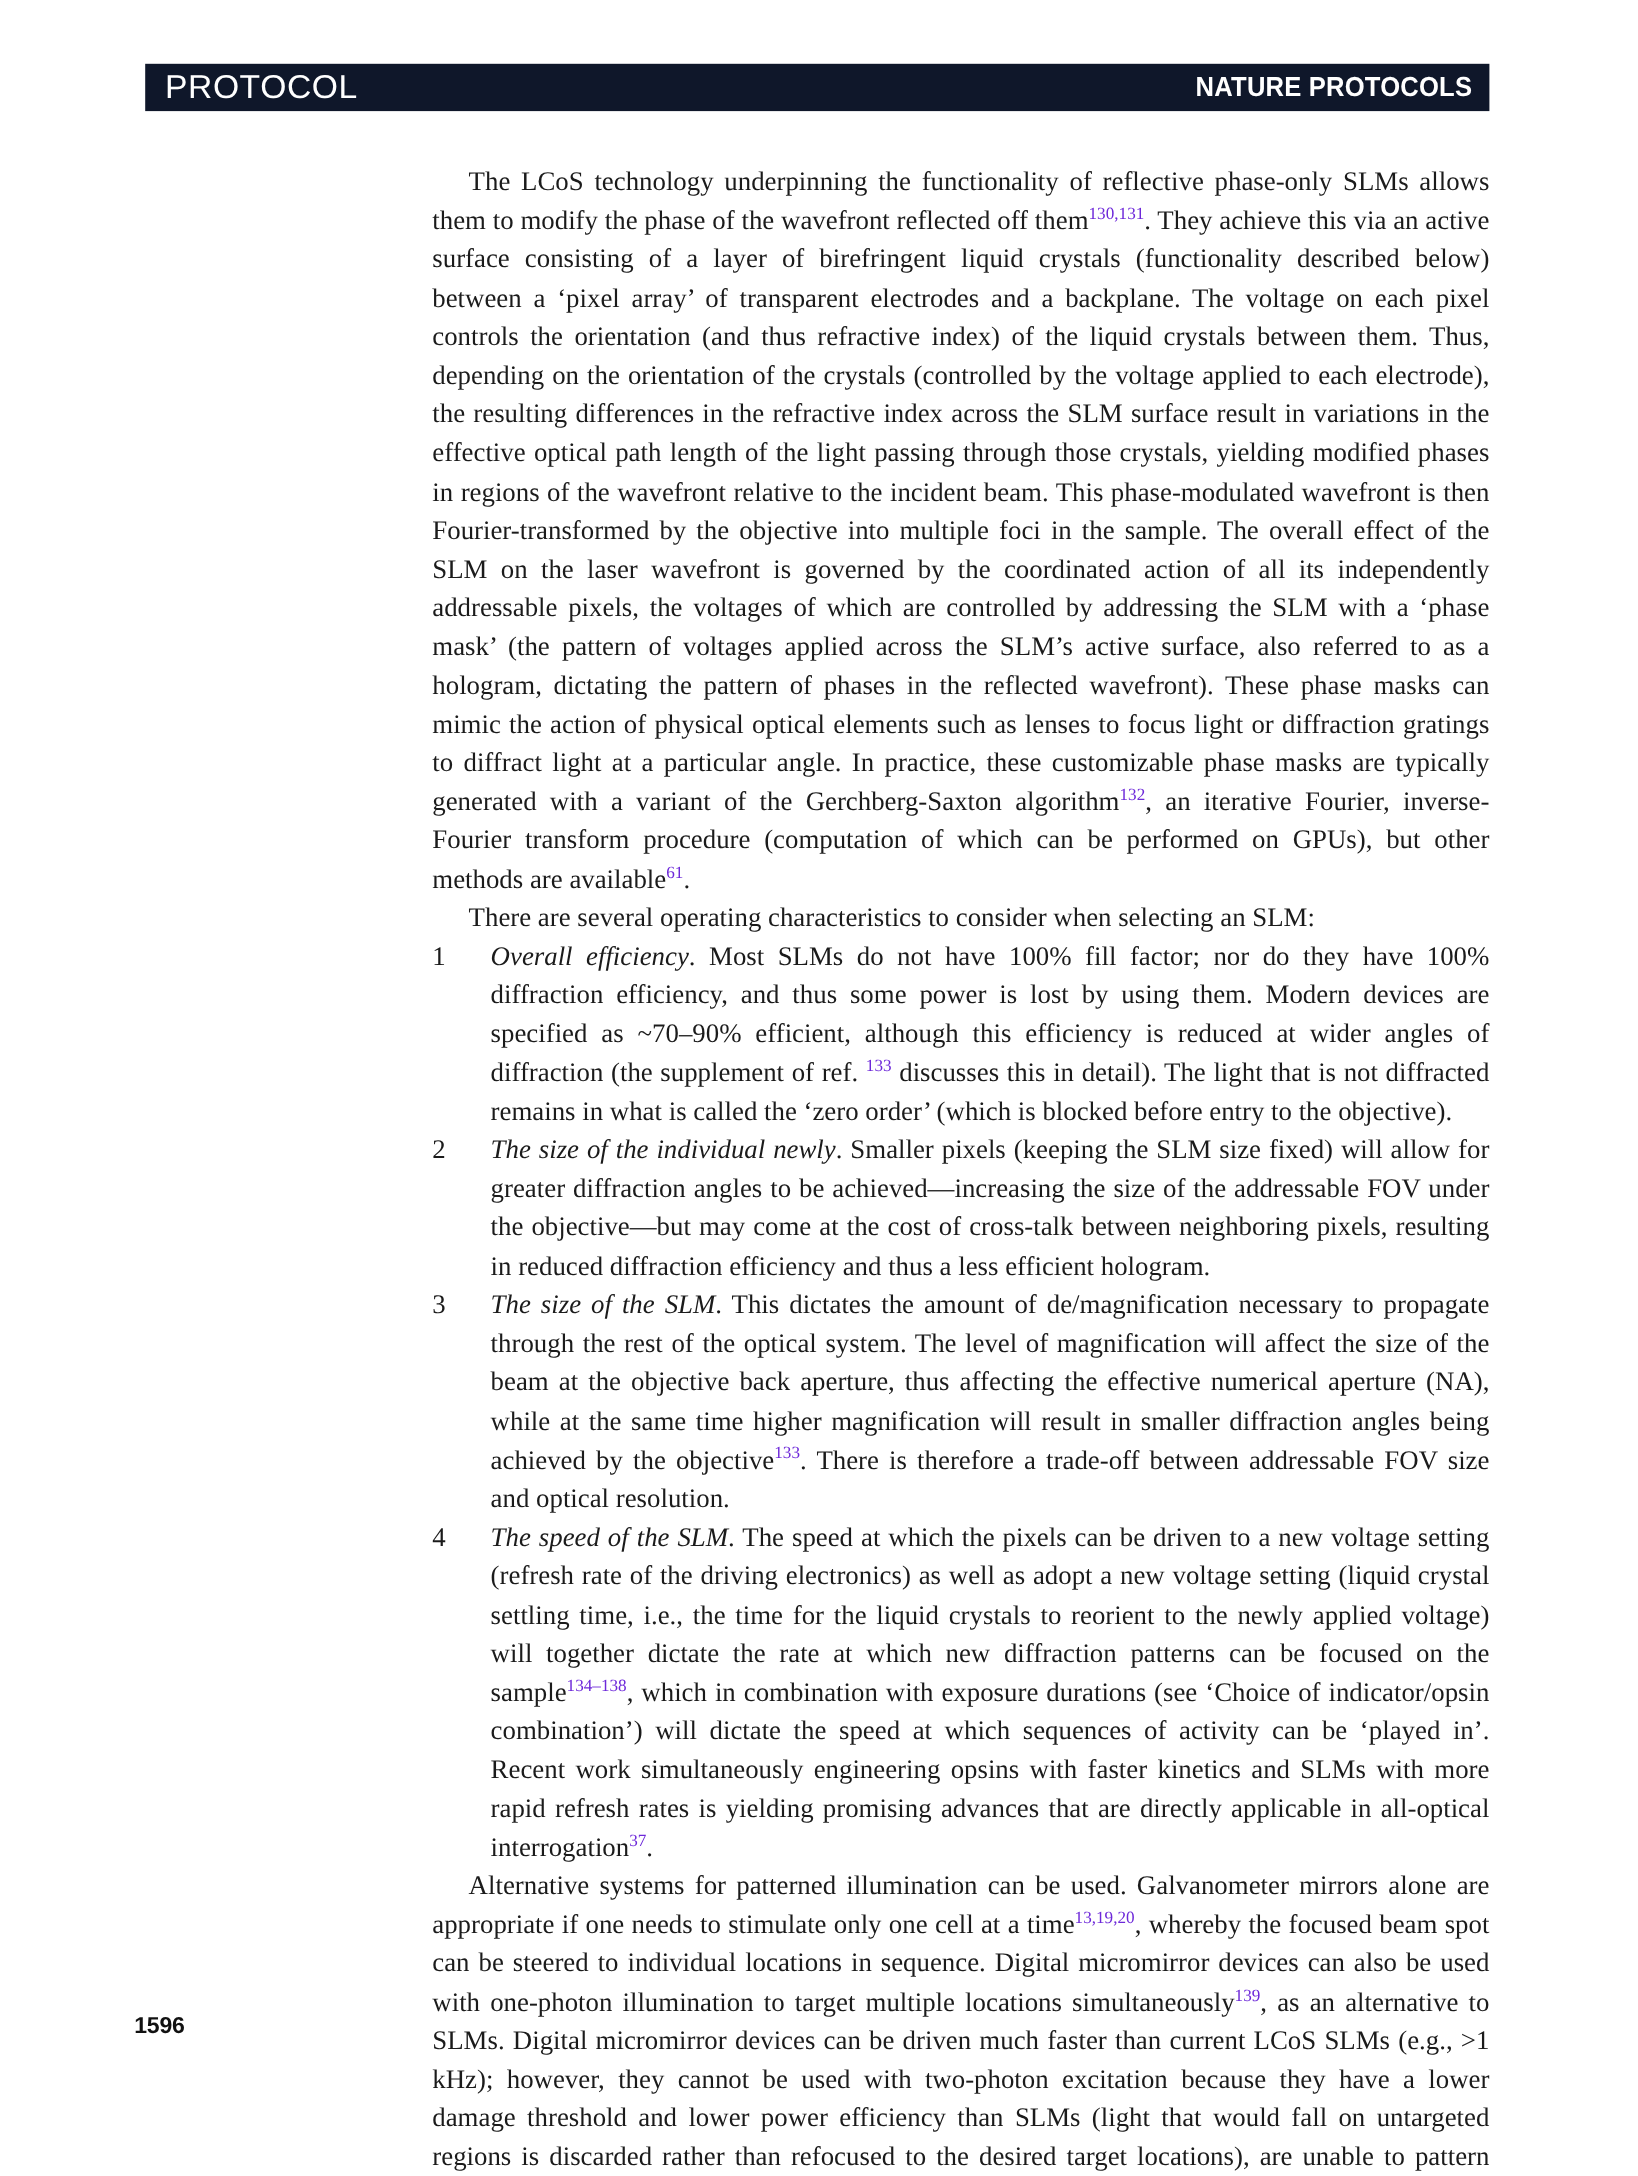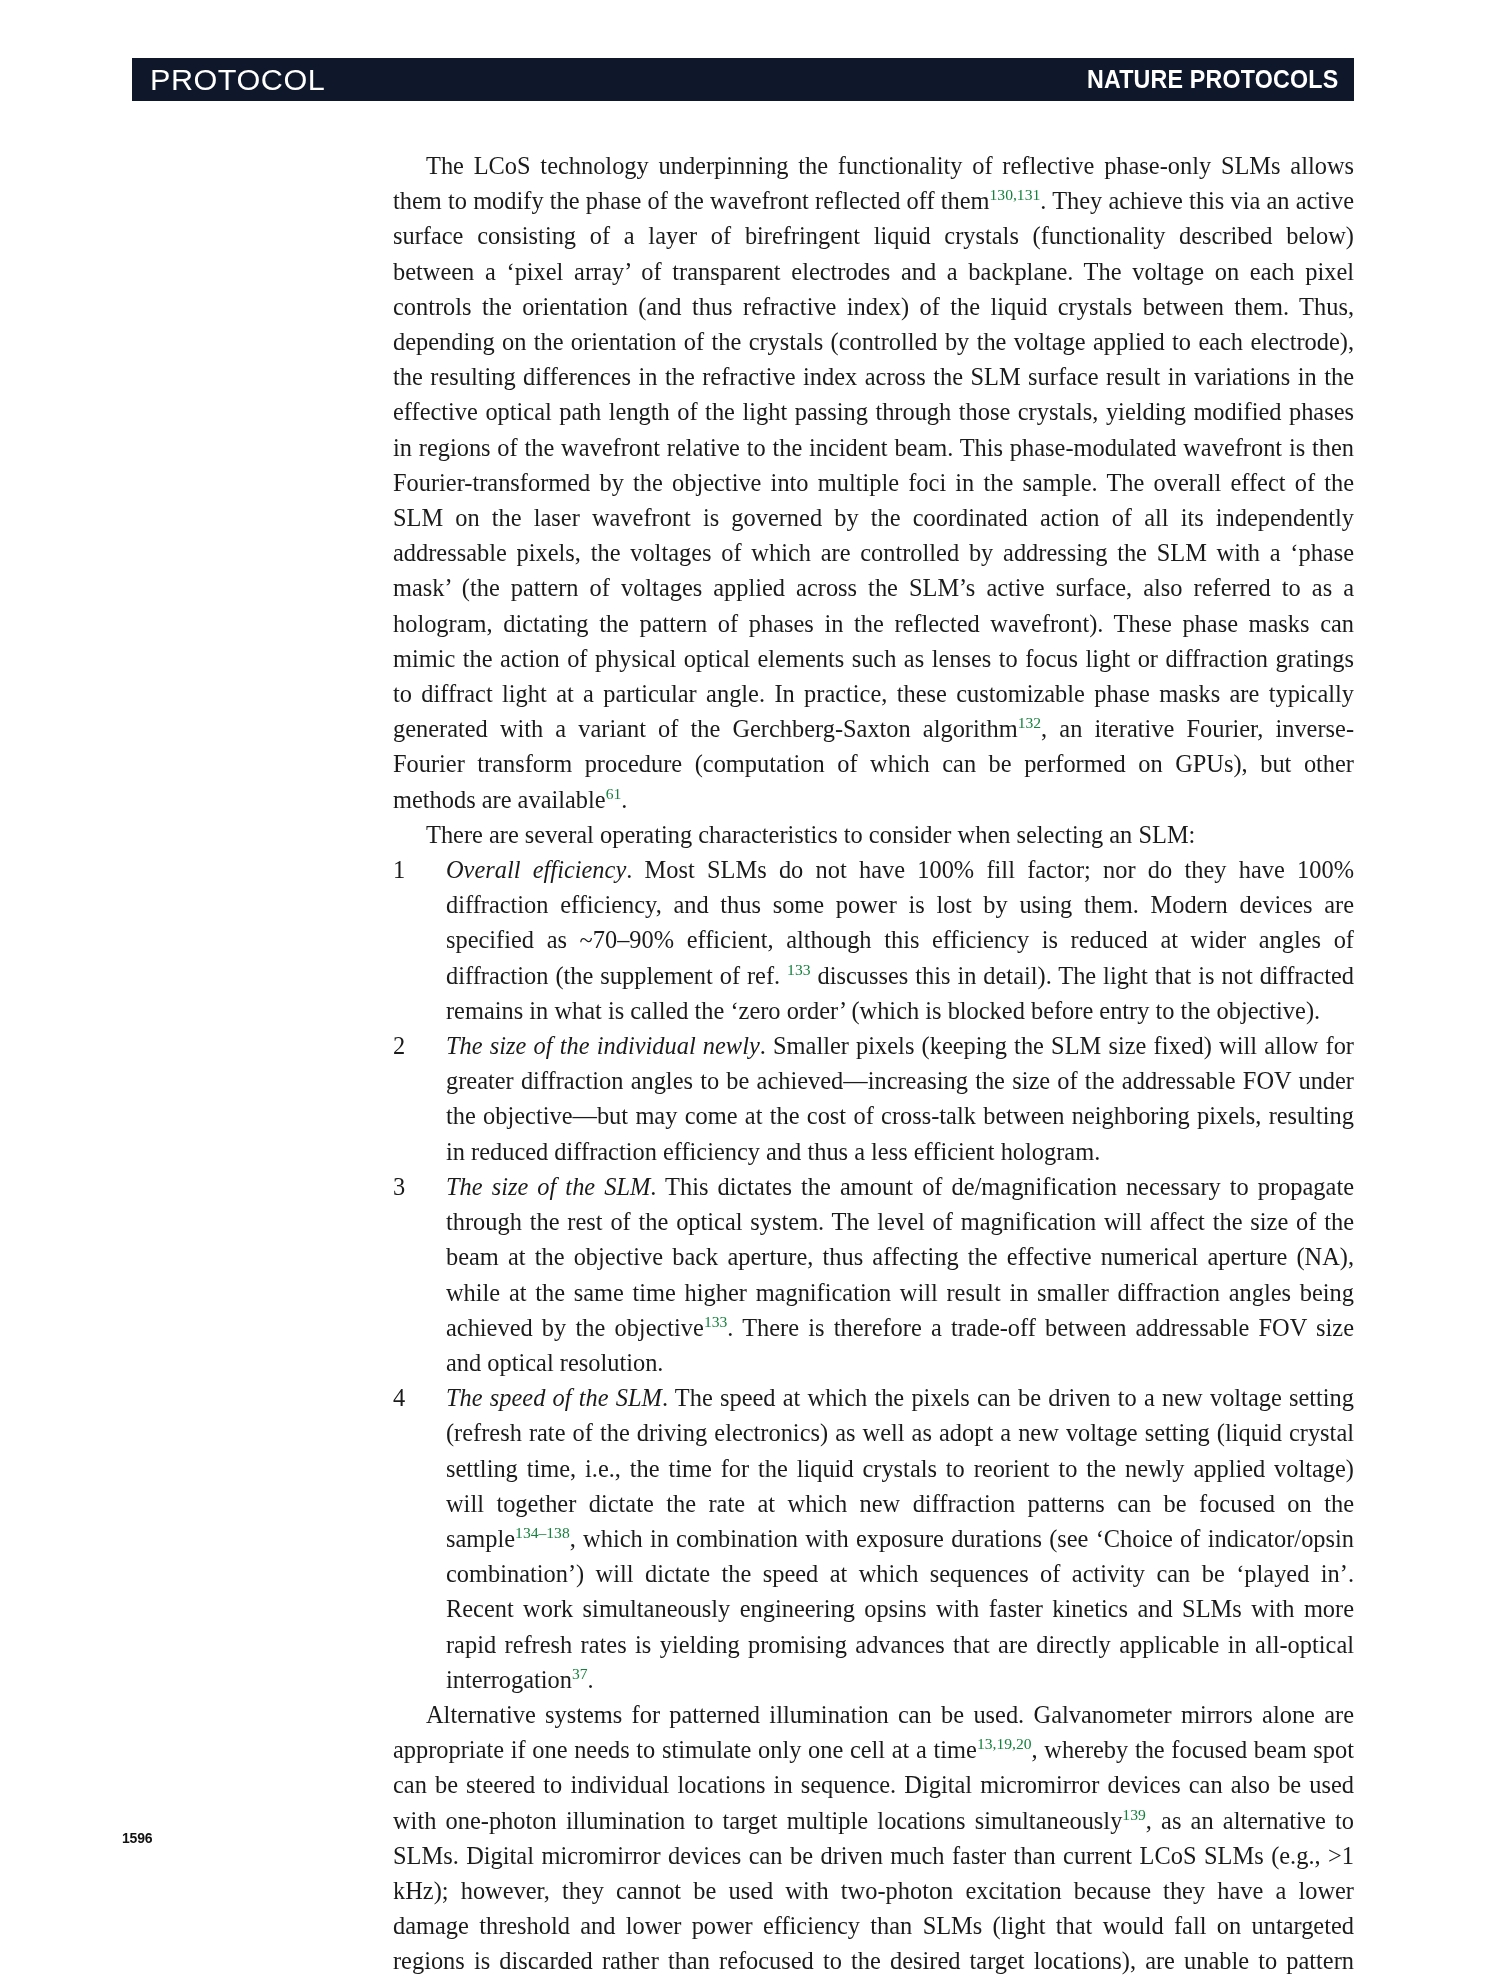--- a/index.html
+++ b/index.html
@@ -66,21 +66,21 @@
 
   p.body-para {
     margin: 0;
     text-indent: 0;
   }
   p.body-para.indent {
     text-indent: 33px;
   }
 
   sup.ref {
-    color: #15803d;
+    color: #6d28d9;
     font-size: 0.64em;
     vertical-align: super;
     line-height: 0;
   }
 
   em.lead {
     font-style: italic;
   }
 
   
@@ -114,21 +114,21 @@
     top: 1830px;
     width: 1489px;
     height: 36px;
   }
   .folio {
     position: absolute;
     left: 122px;
     top: 0;
     font-family: "Liberation Sans", sans-serif;
     font-weight: bold;
-    font-size: 14px;
+    font-size: 21px;
     color: #111111;
     letter-spacing: -0.2px;
   }
   .footer-cite {
     position: absolute;
     right: 130px;
     top: 2px;
     font-family: "Liberation Sans", sans-serif;
     font-size: 19.5px;
     white-space: nowrap;

